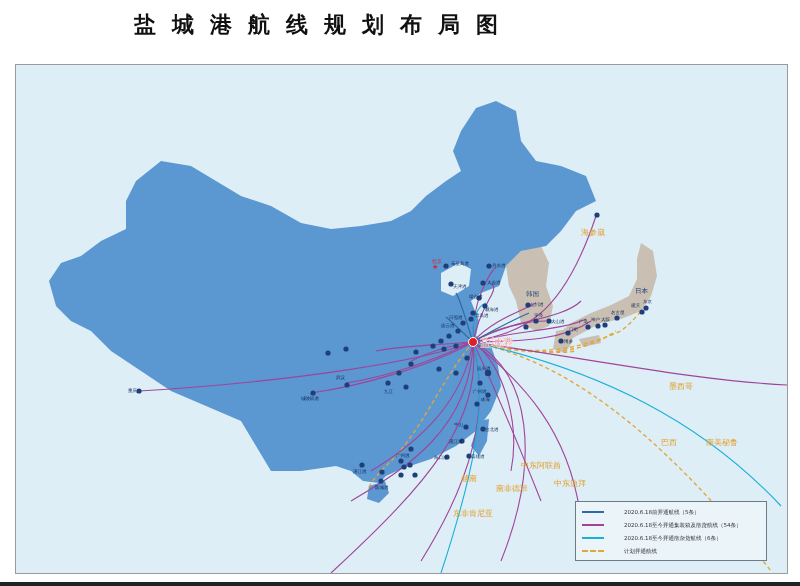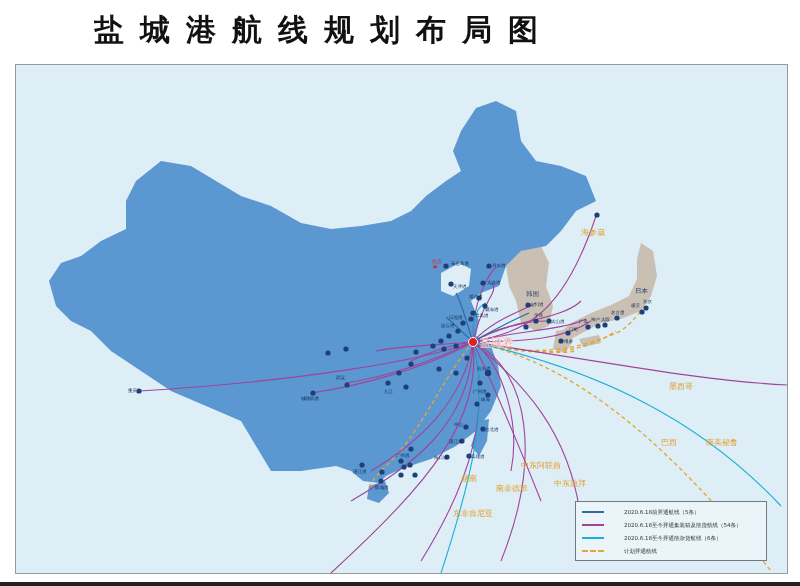--- a/index.html
+++ b/index.html
@@ -1,17 +1,17 @@
 <!DOCTYPE html>
 <html><head>
 <meta charset="utf-8">
 <style>
   html, body { margin:0; padding:0; background:#ffffff; }
   body { width:800px; height:586px; position:relative; overflow:hidden; font-family:"DejaVu Sans", sans-serif; }
-  .title { position:absolute; left:0; top:10px; width:648px; text-align:center; font-family:"DejaVu Serif", serif; font-weight:bold; font-size:30px; letter-spacing:16px; color:#111; }
+  .title { position:absolute; left:0; top:10px; width:648px; text-align:center; font-family:"DejaVu Serif", serif; font-weight:bold; font-size:22px; letter-spacing:16px; color:#111; }
   .map-frame { position:absolute; left:15px; top:64px; width:771px; height:508px; border:1px solid #9a9a9a; background:#deeef6; overflow:hidden; }
   svg text { font-family:"DejaVu Sans", sans-serif; }
   .legend { position:absolute; left:574px; top:500px; width:190px; height:58px; border:1px solid #6f7b84; background:#eaf4f9; }
   .legend-row { position:absolute; left:6px; height:12px; display:flex; align-items:center; }
   .legend-line { width:22px; height:0; border-top:2px solid; margin-right:20px; }
   .legend-text { font-size:5.5px; color:#333; white-space:nowrap; }
   .bottom-bar { position:absolute; left:0; top:582px; width:800px; height:4px; background:#222; }
 </style>
 </head>
 <body>

